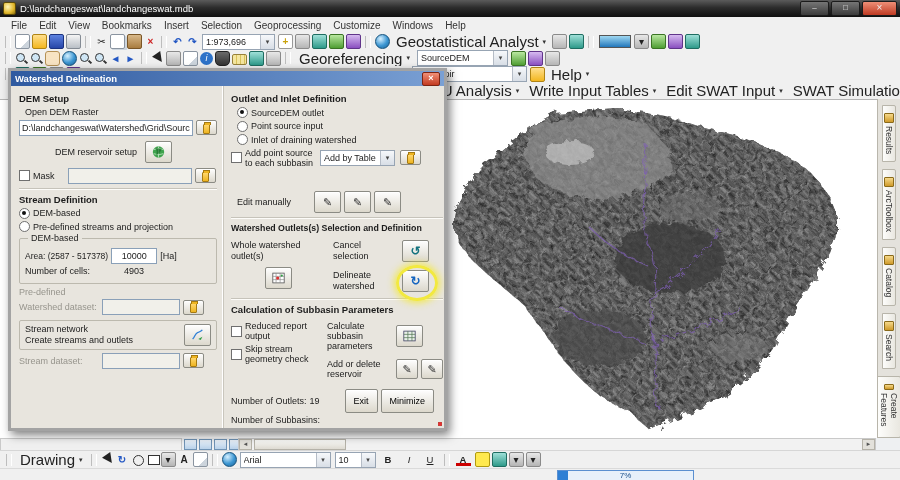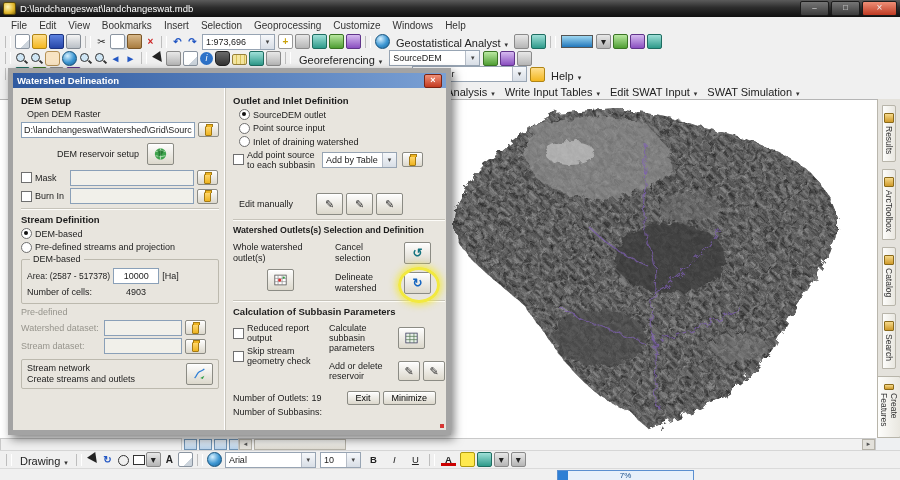--- a/index.html
+++ b/index.html
@@ -46,21 +46,21 @@
   .globe{background:radial-gradient(circle at 35% 30%,#d6f0ff,#3c96d2 55%,#1d6396);border-radius:50%;border:1px solid #14527e}
   .cursor-arrow::before{content:"";position:absolute;left:3px;top:1px;border-left:5px solid transparent;border-right:5px solid transparent;border-top:10px solid #222;transform:rotate(-35deg)}
   .ident{background:#2d72c8;border-radius:50%;color:#fff;font-size:9px;font-style:italic}
   .ident::before{content:"i"}
   .binoc{background:linear-gradient(#6b6b6b,#333);border-radius:3px 3px 5px 5px;border:1px solid #222}
   .ruler{background:repeating-linear-gradient(90deg,#f4e6a0 0 3px,#d9c25c 3px 4px);border:1px solid #97803a;height:9px;margin-top:3px}
   .combo{display:flex;align-items:center;background:#fff;border:1px solid #97a4b3;height:14px;font-size:9px;padding-left:3px;margin:0 2px;position:relative;white-space:nowrap;overflow:hidden}
   .combo .cv{overflow:hidden;white-space:nowrap;flex:1}
   .combo .arr{width:13px;height:100%;background:linear-gradient(#f6f8fb,#d8dee6);border-left:1px solid #b5bcc6;flex:0 0 auto;text-align:center}
   .combo .arr::before{content:"▾";font-size:7px;color:#444;line-height:13px}
-  .menu-drop{display:flex;align-items:flex-end;height:15px;padding:0 5px;font-size:11px;color:#222;white-space:nowrap}
+  .menu-drop{display:flex;align-items:center;height:15px;padding:0 5px;font-size:15px;color:#222;white-space:nowrap}
   .menu-drop::after{content:"▾";font-size:7px;margin-left:4px;color:#333}
   .swatch-blue{width:30px;height:11px;background:linear-gradient(#9fd8f2,#2277bb);border:1px solid #555;margin:0 2px}
 
   
   .map{position:absolute;left:0;top:99px;right:22px;bottom:42px;background:#fff;border-top:1px solid #b5b5b5;overflow:hidden}
   .raster{position:absolute;left:440px;top:8px}
 
   
   .rtabs{position:absolute;right:0;top:99px;width:22px;bottom:42px;background:#e4e2dc;border-left:1px solid #b9b6ac;display:flex;flex-direction:column;gap:7px;padding-top:6px;align-items:center}
   .rtab{writing-mode:vertical-rl;font-size:8.5px;color:#333;background:linear-gradient(90deg,#fdfdfb,#e9e7e0);border:1px solid #b8b5aa;border-radius:0 2px 2px 0;padding:7px 1px;display:flex;align-items:center;gap:3px;cursor:default}
@@ -83,21 +83,21 @@
   .fontcolor{position:relative;font-weight:bold}
   .fontcolor::after{content:"";position:absolute;left:1px;right:1px;bottom:0;height:3px;background:#c00}
   .circle-tool{border:1px solid #333;border-radius:50%;width:9px;height:9px;margin:2px}
   .rect-tool{border:1px solid #333;width:10px;height:8px;margin:2px;background:#fff}
   .statusbar{position:absolute;left:0;right:0;top:468px;height:12px;background:#f0f0f0;border-top:1px solid #dadada}
   .progress{position:absolute;left:557px;top:1px;width:135px;height:9px;border:1px solid #5a8fd0;background:#e7f0fa}
   .progress .fill{position:absolute;left:0;top:0;bottom:0;width:10px;background:#2e7fd4}
   .progress .lbl{position:absolute;left:0;right:0;top:0;text-align:center;font-size:8px;color:#1a4f8a;line-height:9px}
 
   
-  .dialog{position:absolute;left:8px;top:68px;width:433px;height:357px;background:#e8e5de;border:5px solid #a3a3a3;box-shadow:3px 4px 9px rgba(0,0,0,.5);z-index:40}
+  .dialog{position:absolute;left:8px;top:68px;width:433px;height:357px;background:#e8e5de;border:3px solid #a3a3a3;box-shadow:3px 4px 9px rgba(0,0,0,.5);z-index:40}
   .dlg-title{height:15px;background:linear-gradient(90deg,#2f5aa0,#7aa0d4);display:flex;align-items:center;color:#fff;font-weight:bold;font-size:9.5px;padding:0 4px}
   .dlg-close{margin-left:auto;width:16px;height:12px;background:linear-gradient(#f09078,#c23a20);border:1px solid #7c2413;color:#fff;font-size:9px;line-height:10px;text-align:center;border-radius:2px}
   .dlg-close::before{content:"×"}
   .dlg-body{display:flex;height:342px;font-size:9px;color:#1c1c1c}
   .col-l{width:212px;padding:5px 6px 3px 8px}
   .col-r{flex:1;padding:5px 7px 3px 7px;border-left:1px solid #c9c6bd;box-shadow:-1px 0 0 #fff}
   .sec{font-weight:bold;font-size:9.5px;margin:2px 0 3px;white-space:nowrap}
   .hr{border-top:1px solid #c6c3ba;border-bottom:1px solid #fdfcf9;margin:4px 0}
   .row{display:flex;align-items:center;gap:3px;margin:2.5px 0}
   .lab{white-space:nowrap}
@@ -115,21 +115,21 @@
   .folder-ic::before{content:"";position:absolute;top:-3px;left:0;width:5px;height:2px;background:#eeb420;border:1px solid #a57a12;border-bottom:none}
   .gridic{width:15px;height:13px;background:repeating-linear-gradient(0deg,#33523a 0 1px,transparent 1px 4px),repeating-linear-gradient(90deg,#33523a 0 1px,transparent 1px 4px),#cfe0c8;border:1px solid #4a5a4a}
   .glyph-btn{font-size:12px;font-weight:bold;color:#14737f}
   .glyph-blue{font-size:12px;font-weight:bold;color:#1565c0}
   .pencil{font-size:11px;color:#333;position:relative}
   .mark{position:absolute;right:2px;bottom:2px;width:4px;height:4px;border-radius:1px}
   .mark.add{background:#2f9e44}.mark.del{background:#d33}.mark.redef{background:#2458c4}
   .rel{position:relative}
   .hl-ring{position:absolute;left:-6px;top:-5px;width:36px;height:30px;border:3px solid #f2e93f;border-radius:50%;box-shadow:0 0 7px 2px rgba(243,233,60,.85);pointer-events:none}
   .txtval{font-weight:normal}
-  .exitbtn{height:14px;padding:0 8px;font-size:9px}
+  .exitbtn{height:24px;padding:0 8px;font-size:9px}
 </style>
 </head>
 <body>
 
 <div class="screen">
 
   <div class="titlebar">
     <span class="app-ic"></span>
     <span>D:\landchangeswat\landchangeswat.mdb</span>
     <div class="winbtns">
@@ -349,28 +349,20 @@
           </button>
         </div>
         <div class="row">
           <span class="cb"></span>
           <span class="lab" style="width:32px">Mask</span>
           <input class="txt off" style="width: 118px;">
           <button class="btn fb">
               <span class="folder-ic"></span>
             </button>
         </div>
-        <div class="row">
-          <span class="cb"></span>
-          <span class="lab" style="width:32px">Burn In</span>
-          <input class="txt off" style="width: 118px;">
-          <button class="btn fb">
-              <span class="folder-ic"></span>
-            </button>
-        </div>
         <div class="hr"></div>
         <div class="sec">Stream Definition</div>
         <div class="row">
           <span class="rb sel"></span>
           <span class="lab">DEM-based</span>
         </div>
         <div class="row">
           <span class="rb"></span>
           <span class="lab">Pre-defined streams and projection</span>
         </div>
@@ -382,43 +374,43 @@
             <span class="lab">[Ha]</span>
           </div>
           <div class="row">
             <span class="lab" style="width:96px">Number of cells:</span>
             <span class="lab txtval">4903</span>
           </div>
         </div>
         <div class="lab dis">Pre-defined</div>
         <div class="row">
           <span class="lab dis" style="width:80px">Watershed dataset:</span>
-          <input class="txt off" style="width: 72px;" disabled="">
-          <button class="btn fb">
-              <span class="folder-ic"></span>
-            </button>
-        </div>
-        <div class="row">
-          <span class="lab dis" style="width:80px">Stream dataset:</span>
           <input class="txt off" style="width: 72px;" disabled="">
           <button class="btn fb">
               <span class="folder-ic"></span>
             </button>
         </div>
         <div class="row" style="border:1px solid #bcb9ae;border-radius:2px;padding:3px 5px;margin-top:5px">
           <span style="flex:1;line-height:1.2">
             <span>Stream network</span><br>
             <span>Create streams and outlets</span>
           </span>
           <button class="btn ib">
             <svg width="16" height="14" viewBox="0 0 16 14">
                 <path d="M2,12 C5,9 5,5 8,4 C11,3 12,2 14,1" stroke="#2f7fd6" stroke-width="1.6" fill="none"></path>
                 <path d="M9,12 L14,9 L12,13 Z" fill="#2f9e44"></path>
               </svg>
           </button>
+        </div>
+        <div class="row">
+          <span class="lab dis" style="width:80px">Stream dataset:</span>
+          <input class="txt off" style="width: 72px;" disabled="">
+          <button class="btn fb">
+              <span class="folder-ic"></span>
+            </button>
         </div>
       </div>
 
       <div class="col-r">
         <div class="sec">Outlet and Inlet Definition</div>
         <div class="row" style="margin-left:6px">
           <span class="rb sel"></span>
           <span class="lab">SourceDEM outlet</span>
         </div>
         <div class="row" style="margin-left:6px">

